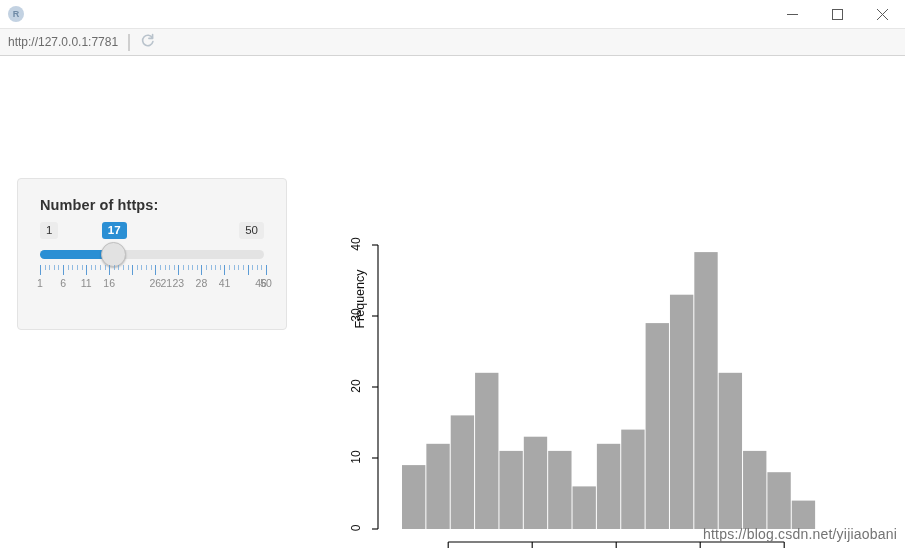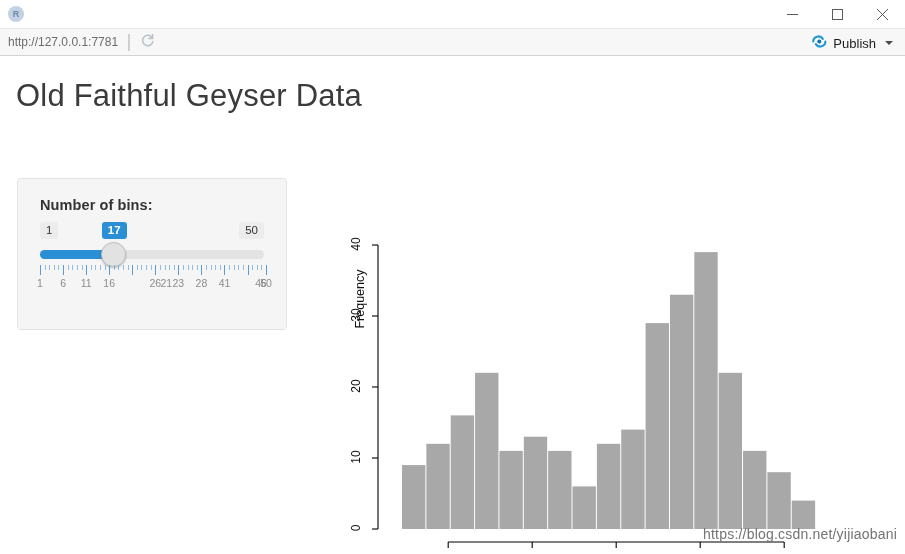--- a/index.html
+++ b/index.html
@@ -183,40 +183,28 @@
   <div class="tb-sep"></div>
   <div class="tb-sep"></div>
   <div class="tb-item">
     <span>
       <svg width="15" height="15" viewBox="0 0 15 15">
         <path d="M12.4 5.0 A5.2 5.2 0 1 0 12.9 8.6" fill="none" stroke="#b9c3cc" stroke-width="1.6" stroke-linecap="round"></path>
         <path d="M12.6 1.6 L12.6 5.4 L8.9 5.4" fill="none" stroke="#b9c3cc" stroke-width="1.6" stroke-linecap="round" stroke-linejoin="round"></path>
       </svg>
     </span>
   </div>
-  <div class="publish-wrap">
-    <span>
-      <svg width="17" height="15" viewBox="0 0 17 15">
-        <path d="M2.2 7.5 a5.2 5.2 0 0 1 9.6 -2.6" fill="none" stroke="#1d9ad6" stroke-width="2.1" stroke-linecap="round"></path>
-        <path d="M14.4 7.5 a5.2 5.2 0 0 1 -9.6 2.6" fill="none" stroke="#1d9ad6" stroke-width="2.1" stroke-linecap="round"></path>
-        <circle cx="8.3" cy="7.4" r="2.0" fill="#0b74b8"></circle>
-      </svg>
-    </span>
-    <span class="publish-label">Publish</span>
-    <span class="caret"></span>
-  </div>
 </div>
 
 <div class="page">
 
-  <h1 class="page-title">Old Faithful Geyser Data</h1>
 
   <div class="sidebar">
     <div class="sidebar-inner">
-      <div class="slider-label">Number of bins:</div>
+      <div class="slider-label">Number of https:</div>
 
       <div class="slider-area">
         <div class="bubble-row">
           <div class="bubble edge left">1</div>
           <div class="bubble current" id="cur-bubble" style="left: 61.7959px;">17</div>
           <div class="bubble edge right">50</div>
         </div>
 
         <div class="track-wrap">
           <div class="track"></div>

